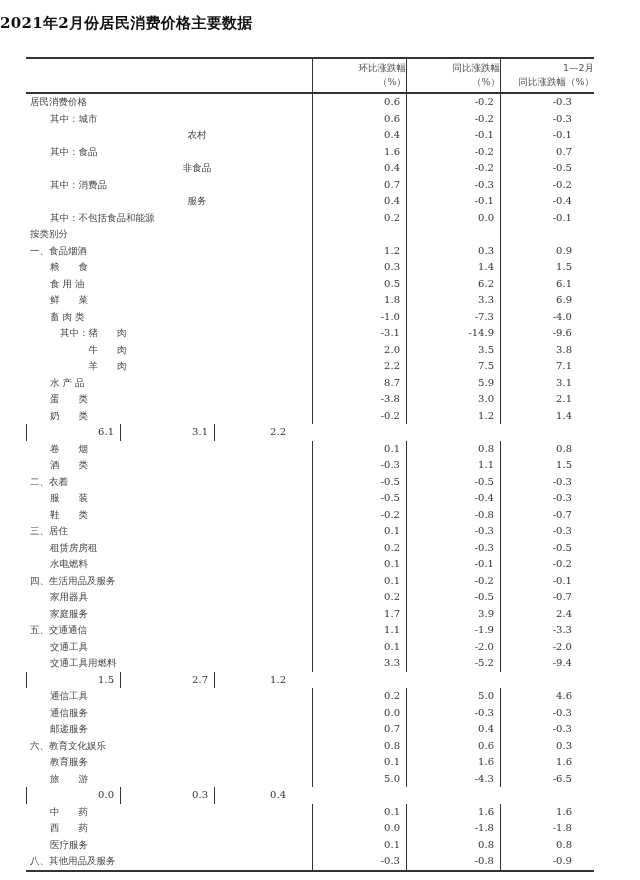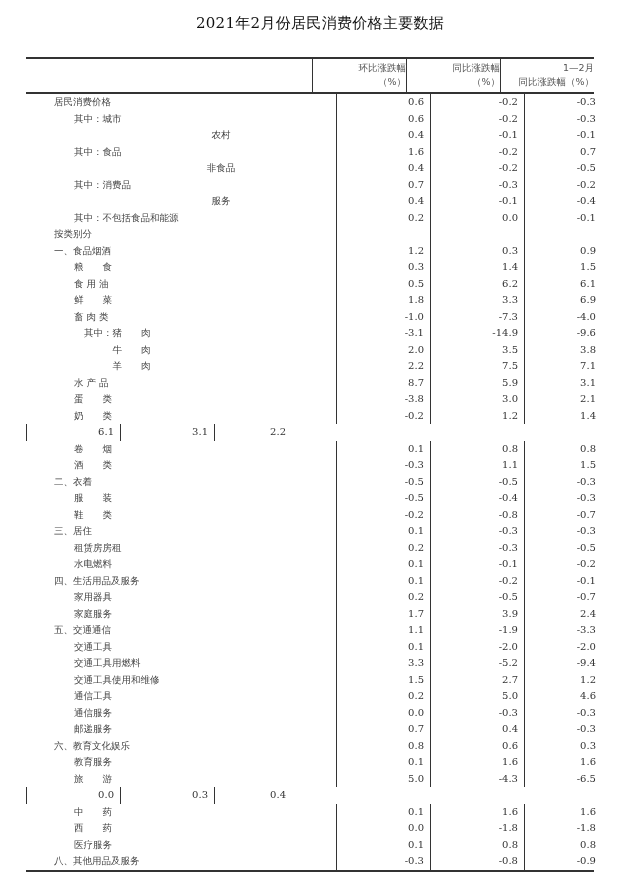--- a/index.html
+++ b/index.html
@@ -1,40 +1,40 @@
 <!DOCTYPE html>
 <html><head>
   <meta charset="utf-8">
   <style>
     html, body { margin: 0; padding: 0; background: #ffffff; }
     body {
       width: 640px; height: 880px; position: relative; overflow: hidden;
       font-family: "DejaVu Sans", sans-serif; color: #222;
     }
     .title {
-      position: absolute; top: 14px; left: 0; width: 640px; text-align: center;
-      font-family: "DejaVu Serif", serif; font-weight: normal; font-size: 15px; color: #111;
+      position: absolute; top: 14px; left: 0; width: 640px; text-align: left;
+      font-family: "DejaVu Serif", serif; font-weight: bold; font-size: 15px; color: #111;
       letter-spacing: 0.3px;
     }
     .table {
       position: absolute; left: 26px; top: 57px; width: 568px;
       border-top: 2px solid #333; border-bottom: 2px solid #333;
     }
     .hdr {
       display: flex; height: 33px; border-bottom: 2px solid #333;
     }
     .col-label { width: 286px; flex: none; }
     .col-num { width: 94px; flex: none; border-left: 1.5px solid #333; box-sizing: border-box; }
     .hdr .col-num {
       text-align: right; font-size: 9.5px; color: #555; line-height: 14px; padding-top: 2px;
     }
     .hdr .col-num span { display: block; }
     .row { display: flex; height: 16.5px; }
     .row .col-label {
-      font-size: 9.5px; color: #444; line-height: 16.5px; white-space: pre; padding-left: 4px; box-sizing: border-box; margin-left: 24px;
+      font-size: 9.5px; color: #444; line-height: 16.5px; white-space: pre; padding-left: 4px; box-sizing: border-box;
     }
     .row .col-num {
       font-family: "DejaVu Serif", serif; font-size: 10px; color: #333;
       text-align: right; line-height: 16.5px; padding-right: 6px;
     }
     .row .col-num:last-child { padding-right: 22px; }
     .hdr .col-num:last-child { }
     .lv0 { padding-left: 4px !important; }
     .lv1 { padding-left: 24px !important; }
     .lv2 { padding-left: 56px !important; text-align: center; }
@@ -265,21 +265,20 @@
         <div class="col-num">-2.0</div>
         <div class="col-num">-2.0</div>
       </div>
       <div class="row">
         <div class="col-label lv1">交通工具用燃料</div>
         <div class="col-num">3.3</div>
         <div class="col-num">-5.2</div>
         <div class="col-num">-9.4</div>
       </div>
       <div class="row">
-        <div class="col-label lv1">交通工具使用和维修</div>
         <div class="col-num">1.5</div>
         <div class="col-num">2.7</div>
         <div class="col-num">1.2</div>
       </div>
       <div class="row">
         <div class="col-label lv1">通信工具</div>
         <div class="col-num">0.2</div>
         <div class="col-num">5.0</div>
         <div class="col-num">4.6</div>
       </div>

